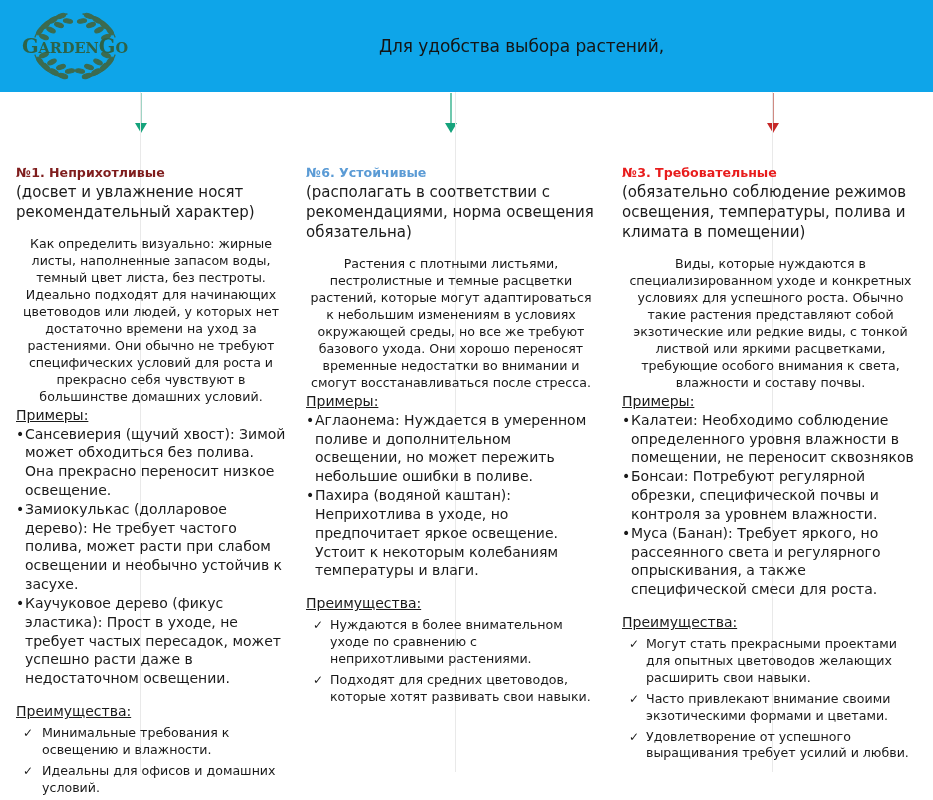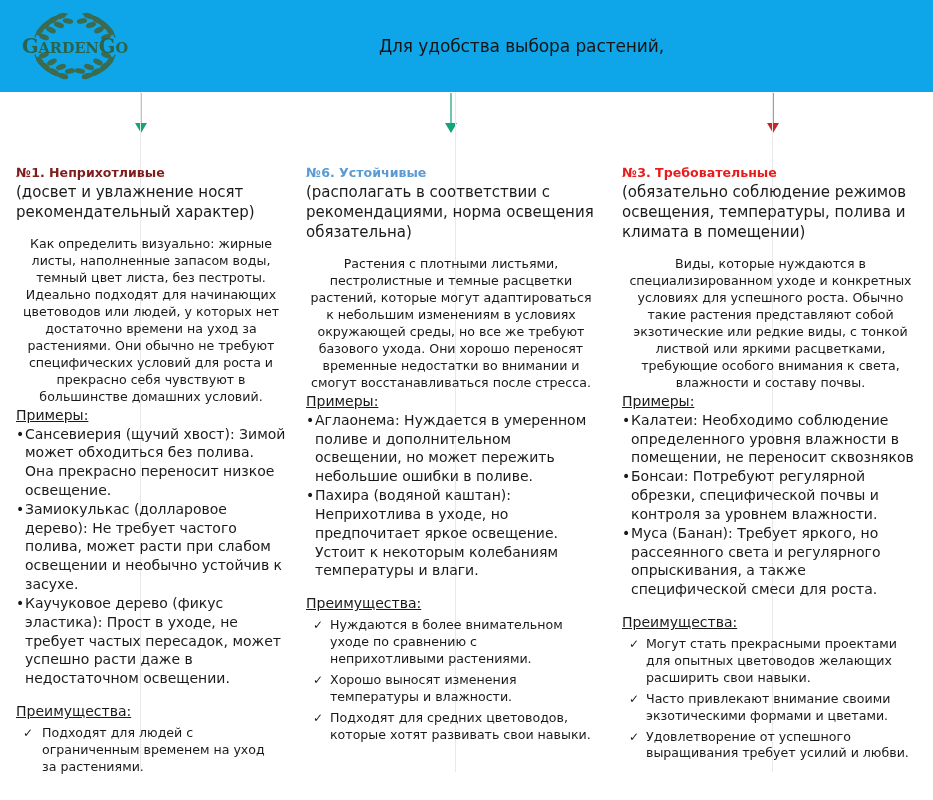--- a/index.html
+++ b/index.html
@@ -244,38 +244,39 @@
     <p class="para">Как определить визуально: жирные листы, наполненные запасом воды, темный цвет листа, без пестроты. Идеально подходят для начинающих цветоводов или людей, у которых нет достаточно времени на уход за растениями. Они обычно не требуют специфических условий для роста и прекрасно себя чувствуют в большинстве домашних условий.</p>
     <div class="sect-label">Примеры:</div>
     <ul class="bullets">
       <li>Сансевиерия (щучий хвост): Зимой может обходиться без полива. Она прекрасно переносит низкое освещение.</li>
       <li>Замиокулькас (долларовое дерево): Не требует частого полива, может расти при слабом освещении и необычно устойчив к засухе.</li>
       <li>Каучуковое дерево (фикус эластика): Прост в уходе, не требует частых пересадок, может успешно расти даже в недостаточном освещении.</li>
     </ul>
     <div class="adv-gap"></div>
     <div class="sect-label">Преимущества:</div>
     <ul class="checks">
+      <li>Минимальные требования к освещению и влажности.</li>
+      <li>Идеальны для офисов и домашних условий.</li>
       <li>Подходят для людей с ограниченным временем на уход за растениями.</li>
     </ul>
   </div>
 
   <div class="col col-2 c2">
     <div class="col-head">№6. Устойчивые</div>
     <div class="col-sub">(располагать в соответствии с рекомендациями, норма освещения обязательна)</div>
     <p class="para">Растения с плотными листьями, пестролистные и темные расцветки растений, которые могут адаптироваться к небольшим изменениям в условиях окружающей среды, но все же требуют базового ухода. Они хорошо переносят временные недостатки во внимании и смогут восстанавливаться после стресса.</p>
     <div class="sect-label">Примеры:</div>
     <ul class="bullets">
       <li>Аглаонема: Нуждается в умеренном поливе и дополнительном освещении, но может пережить небольшие ошибки в поливе.</li>
       <li>Пахира (водяной каштан): Неприхотлива в уходе, но предпочитает яркое освещение. Устоит к некоторым колебаниям температуры и влаги.</li>
     </ul>
     <div class="adv-gap"></div>
     <div class="sect-label">Преимущества:</div>
     <ul class="checks">
       <li>Нуждаются в более внимательном уходе по сравнению с неприхотливыми растениями.</li>
-      <li>Хорошо выносят изменения температуры и влажности.</li>
       <li>Подходят для средних цветоводов, которые хотят развивать свои навыки.</li>
     </ul>
   </div>
 
   <div class="col col-3 c3">
     <div class="col-head">№3. Требовательные</div>
     <div class="col-sub">(обязательно соблюдение режимов освещения, температуры, полива и климата в помещении)</div>
     <p class="para">Виды, которые нуждаются в специализированном уходе и конкретных условиях для успешного роста. Обычно такие растения представляют собой экзотические или редкие виды, с тонкой листвой или яркими расцветками, требующие особого внимания к света, влажности и составу почвы.</p>
     <div class="sect-label">Примеры:</div>
     <ul class="bullets">

